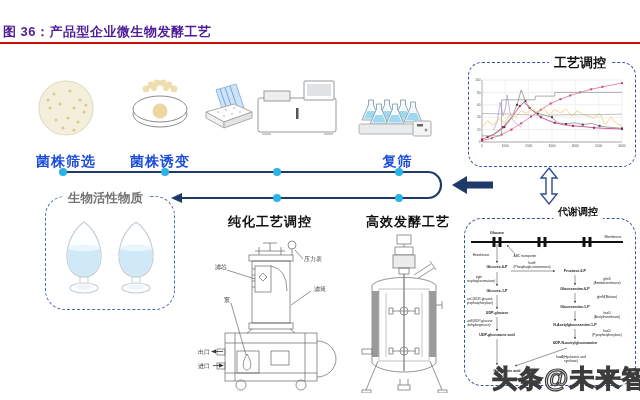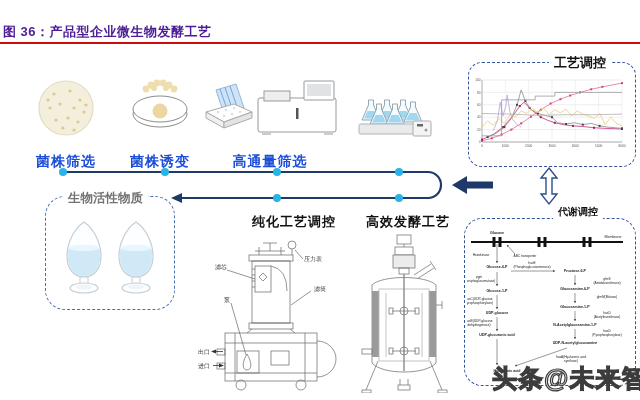--- a/index.html
+++ b/index.html
@@ -87,21 +87,20 @@
         <circle cx="40" cy="34" r="1.2"></circle>
     </g>
     <rect x="58" y="20" width="78" height="34" rx="2" fill="#fff" stroke="#999" stroke-width="1"></rect>
     <rect x="64" y="13" width="26" height="10" fill="#eee" stroke="#999" stroke-width="1"></rect>
     <rect x="104" y="3" width="30" height="19" rx="1" fill="#fff" stroke="#999" stroke-width="1"></rect>
     <rect x="107" y="6" width="24" height="12" fill="#dfe3e6"></rect>
     <rect x="96" y="30" width="2.5" height="11" fill="#555"></rect>
     <rect x="62" y="54" width="9" height="3" fill="#ccc"></rect>
       <rect x="124" y="54" width="9" height="3" fill="#ccc"></rect>
   </svg>
-  <div class="lbl">高通量筛选</div>
 </div>
 
 <div class="abs step" style="left:355px;width:85px;">
   <svg width="85" height="62" viewBox="0 0 85 62">
     <g>
       <g transform="translate(16,0)">
           <path d="M-9,42 L-2.5,27 L-2.5,22 L2.5,22 L2.5,27 L9,42 Z" fill="#f4fafd" stroke="#93a7b4" stroke-width="1"></path>
           <path d="M-7,40.5 L-3.5,33 L3.5,33 L7,40.5 Z" fill="#9fd8ef"></path>
         </g>
       <g transform="translate(32,0)">
@@ -123,20 +122,21 @@
       <g transform="translate(58,2)">
           <path d="M-9,42 L-2.5,27 L-2.5,22 L2.5,22 L2.5,27 L9,42 Z" fill="#f4fafd" stroke="#93a7b4" stroke-width="1"></path>
           <path d="M-7,40.5 L-3.5,33 L3.5,33 L7,40.5 Z" fill="#9fd8ef"></path>
         </g>
     </g>
     <rect x="4" y="46" width="66" height="10" rx="1.5" fill="#e8eaec" stroke="#b0b4b8" stroke-width="1"></rect>
     <rect x="58" y="43" width="18" height="15" rx="1.5" fill="#f4f4f4" stroke="#aaa" stroke-width="1"></rect>
     <rect x="62" y="46" width="6" height="2.5" fill="#666"></rect>
     <circle cx="71" cy="52" r="1.5" fill="#999"></circle>
   </svg>
+  <div class="lbl">复筛</div>
 </div>
 
 <svg class="abs" style="left:30px;top:162px;" width="480" height="45" viewBox="0 0 480 45">
   <path d="M 33,10 H 398 A 13,13 0 0 1 398,36 H 151" fill="none" stroke="#1f3a68" stroke-width="2.2"></path>
   <polygon points="141,36 152,31 152,41" fill="#1f3a68"></polygon>
   <g fill="#29b3e6">
     <circle cx="33" cy="10" r="4"></circle>
       <circle cx="135" cy="10" r="4"></circle>
     <circle cx="247" cy="10" r="4"></circle>
       <circle cx="369" cy="10" r="4"></circle>
@@ -160,21 +160,21 @@
   <g transform="translate(56,4)">
     <path d="M25,4 C37,12 42,28 42,38 C42,52 34,59 25,59 C16,59 8,52 8,38 C8,28 13,12 25,4 Z" fill="#fdfeff" stroke="#c3ced6" stroke-width="1.2"></path>
     <path d="M9.5,30 C9,33 8.8,36 8.8,38 C8.8,51 16,58 25,58 C34,58 41.2,51 41.2,38 C41.2,36 41,33 40.5,30 Z" fill="#cfe9f7"></path>
     <ellipse cx="25" cy="30" rx="15.8" ry="3.2" fill="#e9f6fc"></ellipse>
     <rect x="21" y="59" width="8" height="7" fill="#fdfeff" stroke="#c3ced6" stroke-width="1"></rect>
     <ellipse cx="25" cy="70" rx="14" ry="5" fill="#fdfeff" stroke="#c3ced6" stroke-width="1.2"></ellipse>
     <ellipse cx="25" cy="69" rx="8" ry="2.6" fill="#eef4f8"></ellipse>
   </g>
 </svg>
 
-<div class="abs sec-title" style="left:228px;top:213px;margin-left:24px;">纯化工艺调控</div>
+<div class="abs sec-title" style="left:228px;top:213px;">纯化工艺调控</div>
 <svg class="abs" style="left:197px;top:233px;" width="148" height="160" viewBox="0 0 148 160">
   <g fill="none" stroke="#666" stroke-width="0.7">
     <circle cx="95" cy="12" r="4"></circle>
     <line x1="95" y1="16" x2="95" y2="22"></line>
     <line x1="66" y1="10" x2="80" y2="10"></line>
       <line x1="73" y1="10" x2="73" y2="18"></line>
     <line x1="58" y1="18" x2="88" y2="18"></line>
     <line x1="62" y1="14" x2="62" y2="22"></line>
       <line x1="84" y1="14" x2="84" y2="22"></line>
     <rect x="52" y="22" width="44" height="6"></rect>

